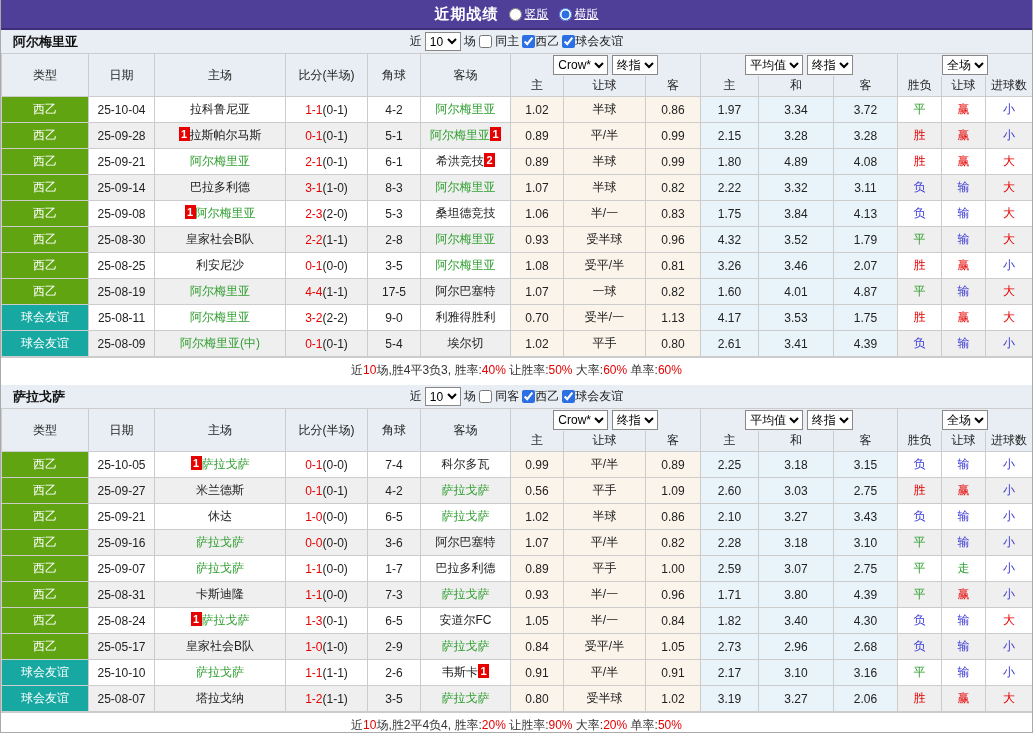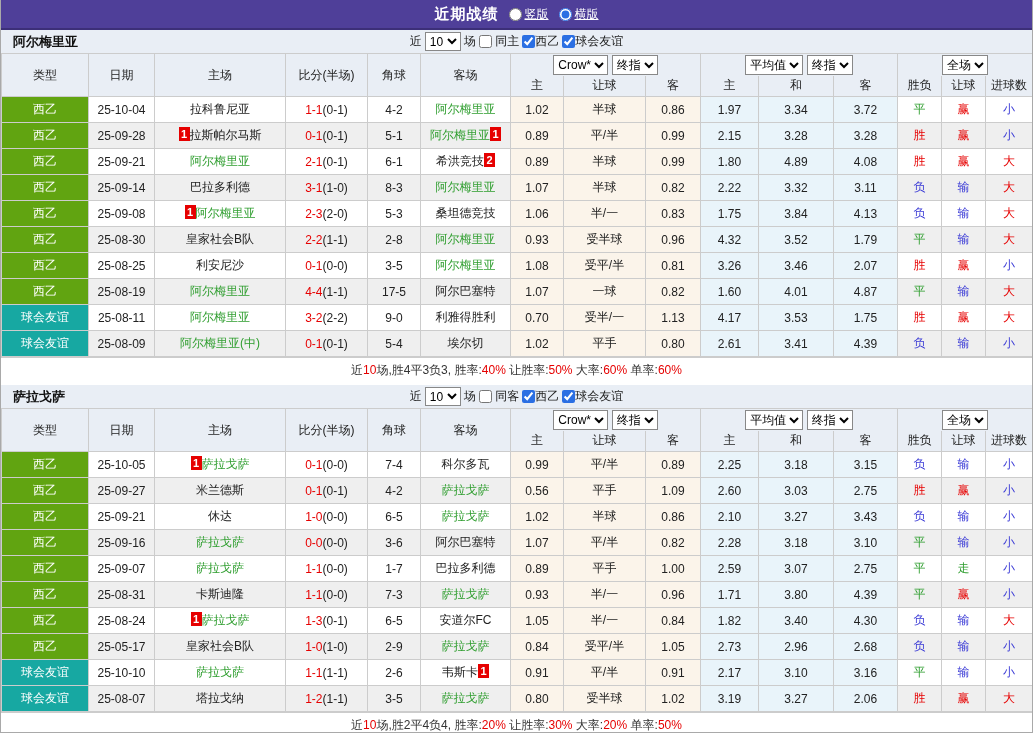--- a/index.html
+++ b/index.html
@@ -544,15 +544,15 @@
           <td class="hcp">1.02</td>
           <td class="avg">3.19</td>
           <td class="avg">3.27</td>
           <td class="avg">2.06</td>
           <td class="res-r">胜</td>
           <td class="res-r">赢</td>
           <td class="res-r">大</td>
         </tr>
       </tbody>
   </table>
-  <div class="summary"><span>近</span><span class="rednum">10</span><span>场,胜2平4负4, 胜率:</span><span class="rednum">20%</span><span> 让胜率:</span><span class="rednum">30%</span><span> 大率:</span><span class="rednum">20%</span><span> 单率:</span><span class="rednum">50%</span></div>
+  <div class="summary"><span>近</span><span class="rednum">10</span><span>场,胜2平4负4, 胜率:</span><span class="rednum">20%</span><span> 让胜率:</span><span class="rednum">90%</span><span> 大率:</span><span class="rednum">20%</span><span> 单率:</span><span class="rednum">50%</span></div>
 
 </div>
 
 </body></html>

